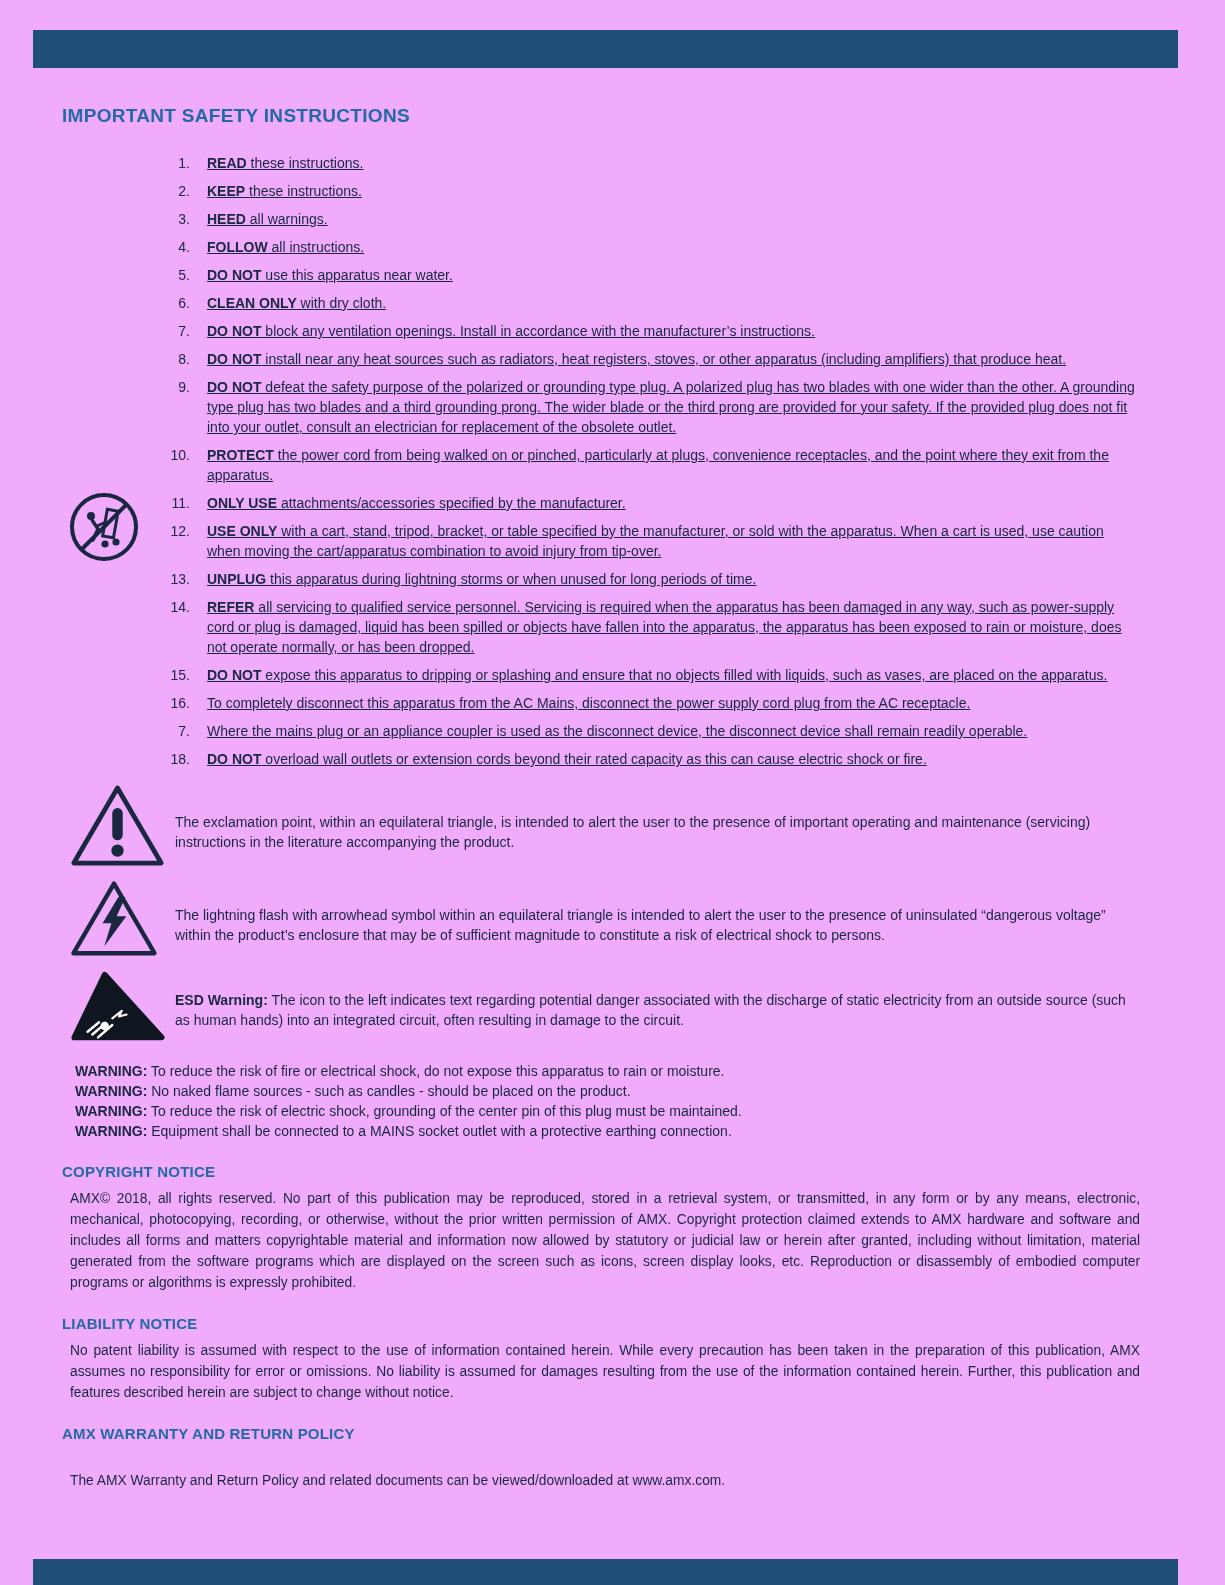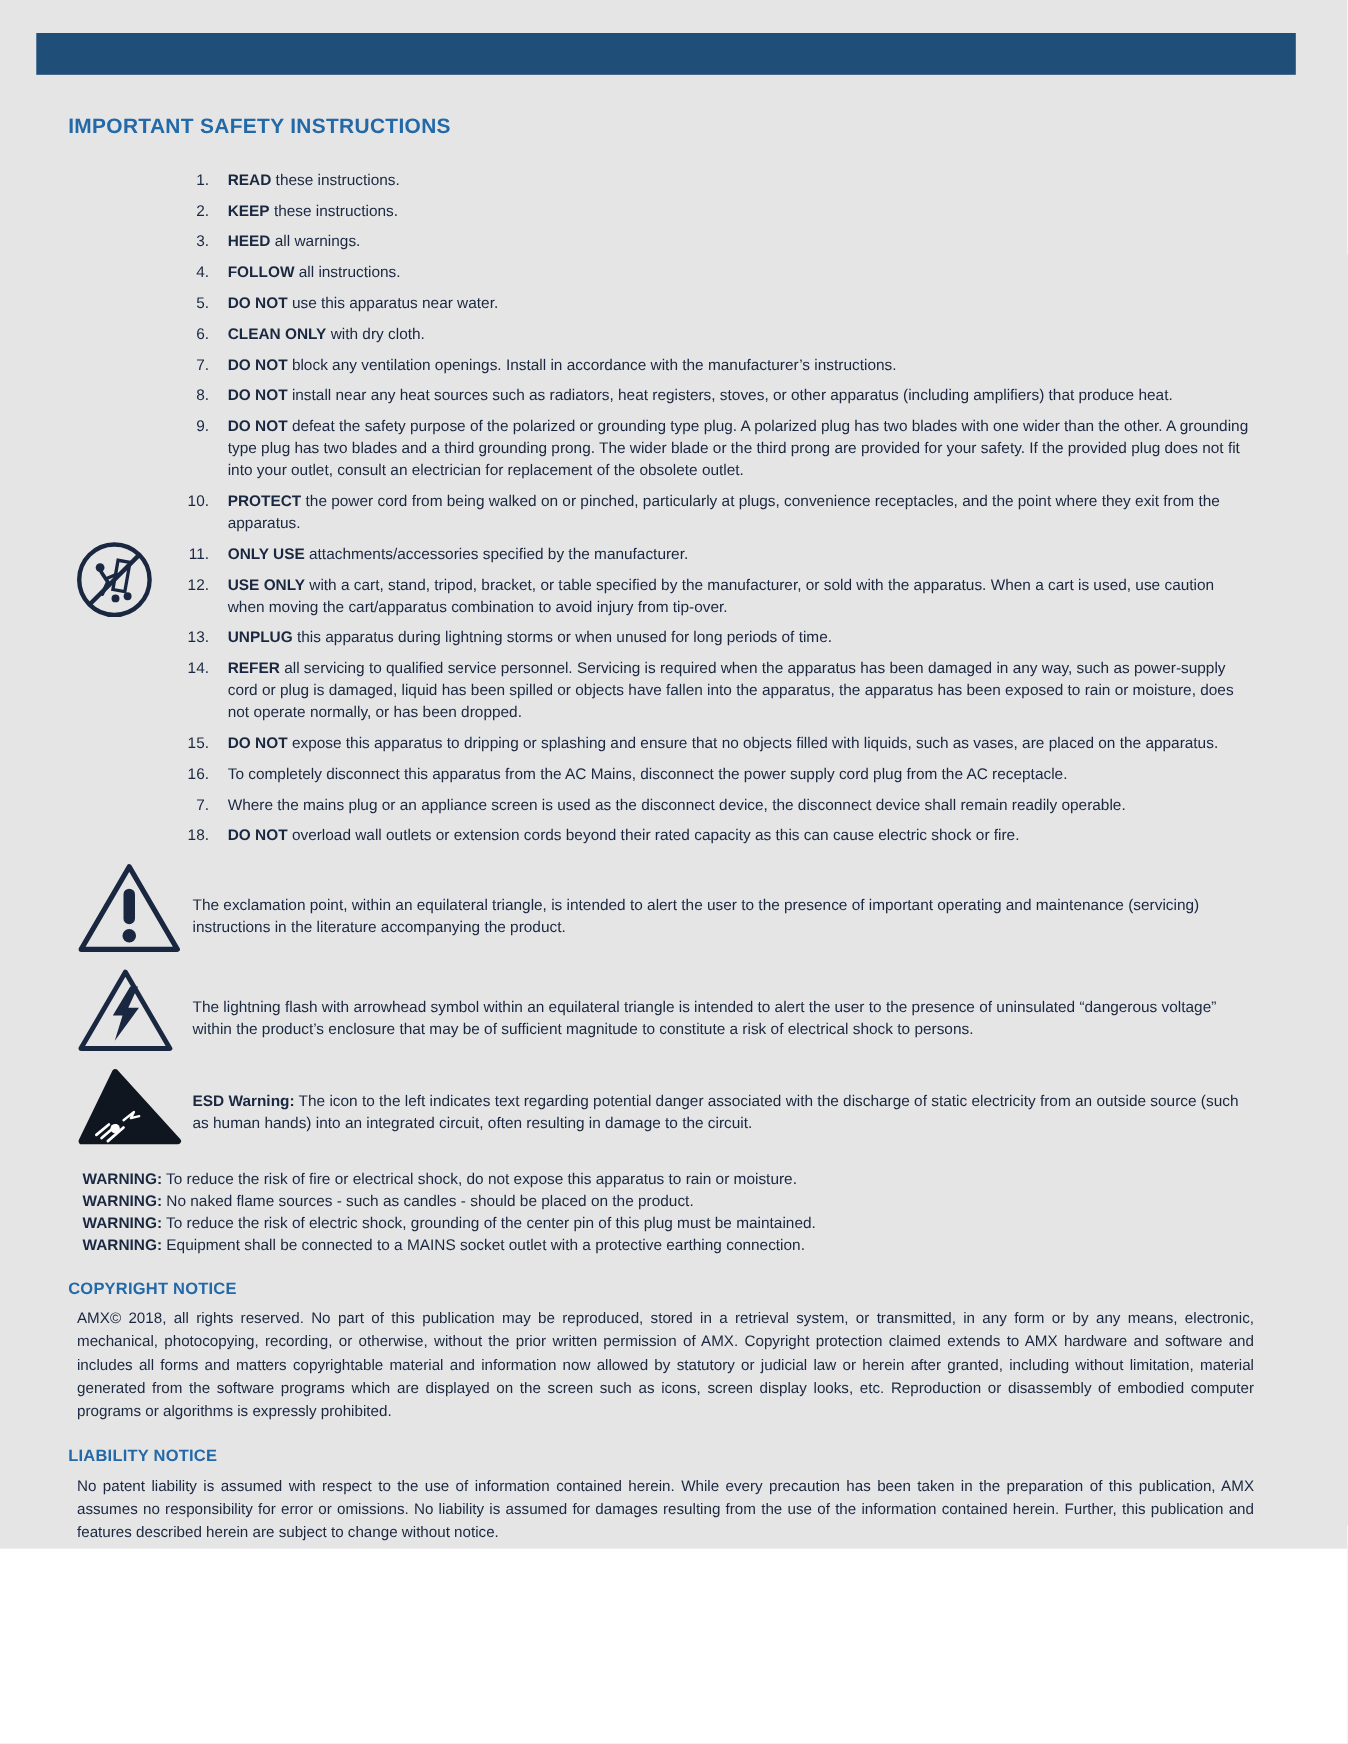--- a/index.html
+++ b/index.html
@@ -1,19 +1,19 @@
 <!DOCTYPE html>
 <html><head>
 <meta charset="utf-8">
 <style>
   html,body{margin:0;padding:0;background:#ffffff;}
   .page{
     position:relative;
-    width:1225px;height:1408px;
-    background:#e5e5e5;
+    width:1225px;height:1585px;
+    background:#f0abfc;
     font-family:"Liberation Sans",sans-serif;
     color:#1a2740;
     overflow:hidden;
   }
   .topbar{
     position:absolute;top:30px;left:33px;right:47px;height:38px;
     background:#1f4e79;
   }
   .bottombar{
     position:absolute;top:1559px;left:33px;right:47px;height:26px;
@@ -32,21 +32,21 @@
     list-style:none;margin:26px 0 0 0;padding:0 0 0 98px;
   }
   .inst-row{
     display:flex;align-items:flex-start;
     margin:0 0 8px 0;
     font-size:14px;line-height:20px;
   }
   .inst-num{
     flex:0 0 30px;text-align:right;margin-right:17px;
   }
-  .inst-text{flex:1 1 auto;max-width:933px;}
+  .inst-text{flex:1 1 auto;max-width:933px;text-decoration:underline;}
   .inst-text b{font-weight:bold;}
   
   .cart-icon-holder{
     display:none;position:absolute;left:-92px;top:-30px;width:72px;height:72px;
   }
   
   .notes{margin-top:14px;}
   .note-row{
     display:flex;align-items:center;margin-bottom:12px;
   }
@@ -176,21 +176,21 @@
     <span class="inst-text"><b>DO NOT</b><span> expose this apparatus to dripping or splashing and ensure that no objects filled with liquids, such as vases, are placed on the apparatus.</span></span>
   </li>
 
   <li class="inst-row">
     <span class="inst-num">16.</span>
     <span class="inst-text"><b></b><span>To completely disconnect this apparatus from the AC Mains, disconnect the power supply cord plug from the AC receptacle.</span></span>
   </li>
 
   <li class="inst-row">
     <span class="inst-num">7.</span>
-    <span class="inst-text"><b></b><span>Where the mains plug or an appliance screen is used as the disconnect device, the disconnect device shall remain readily operable.</span></span>
+    <span class="inst-text"><b></b><span>Where the mains plug or an appliance coupler is used as the disconnect device, the disconnect device shall remain readily operable.</span></span>
   </li>
 
   <li class="inst-row">
     <span class="inst-num">18.</span>
     <span class="inst-text"><b>DO NOT</b><span> overload wall outlets or extension cords beyond their rated capacity as this can cause electric shock or fire.</span></span>
   </li>
 </ol>
 
     <div class="notes">
 

